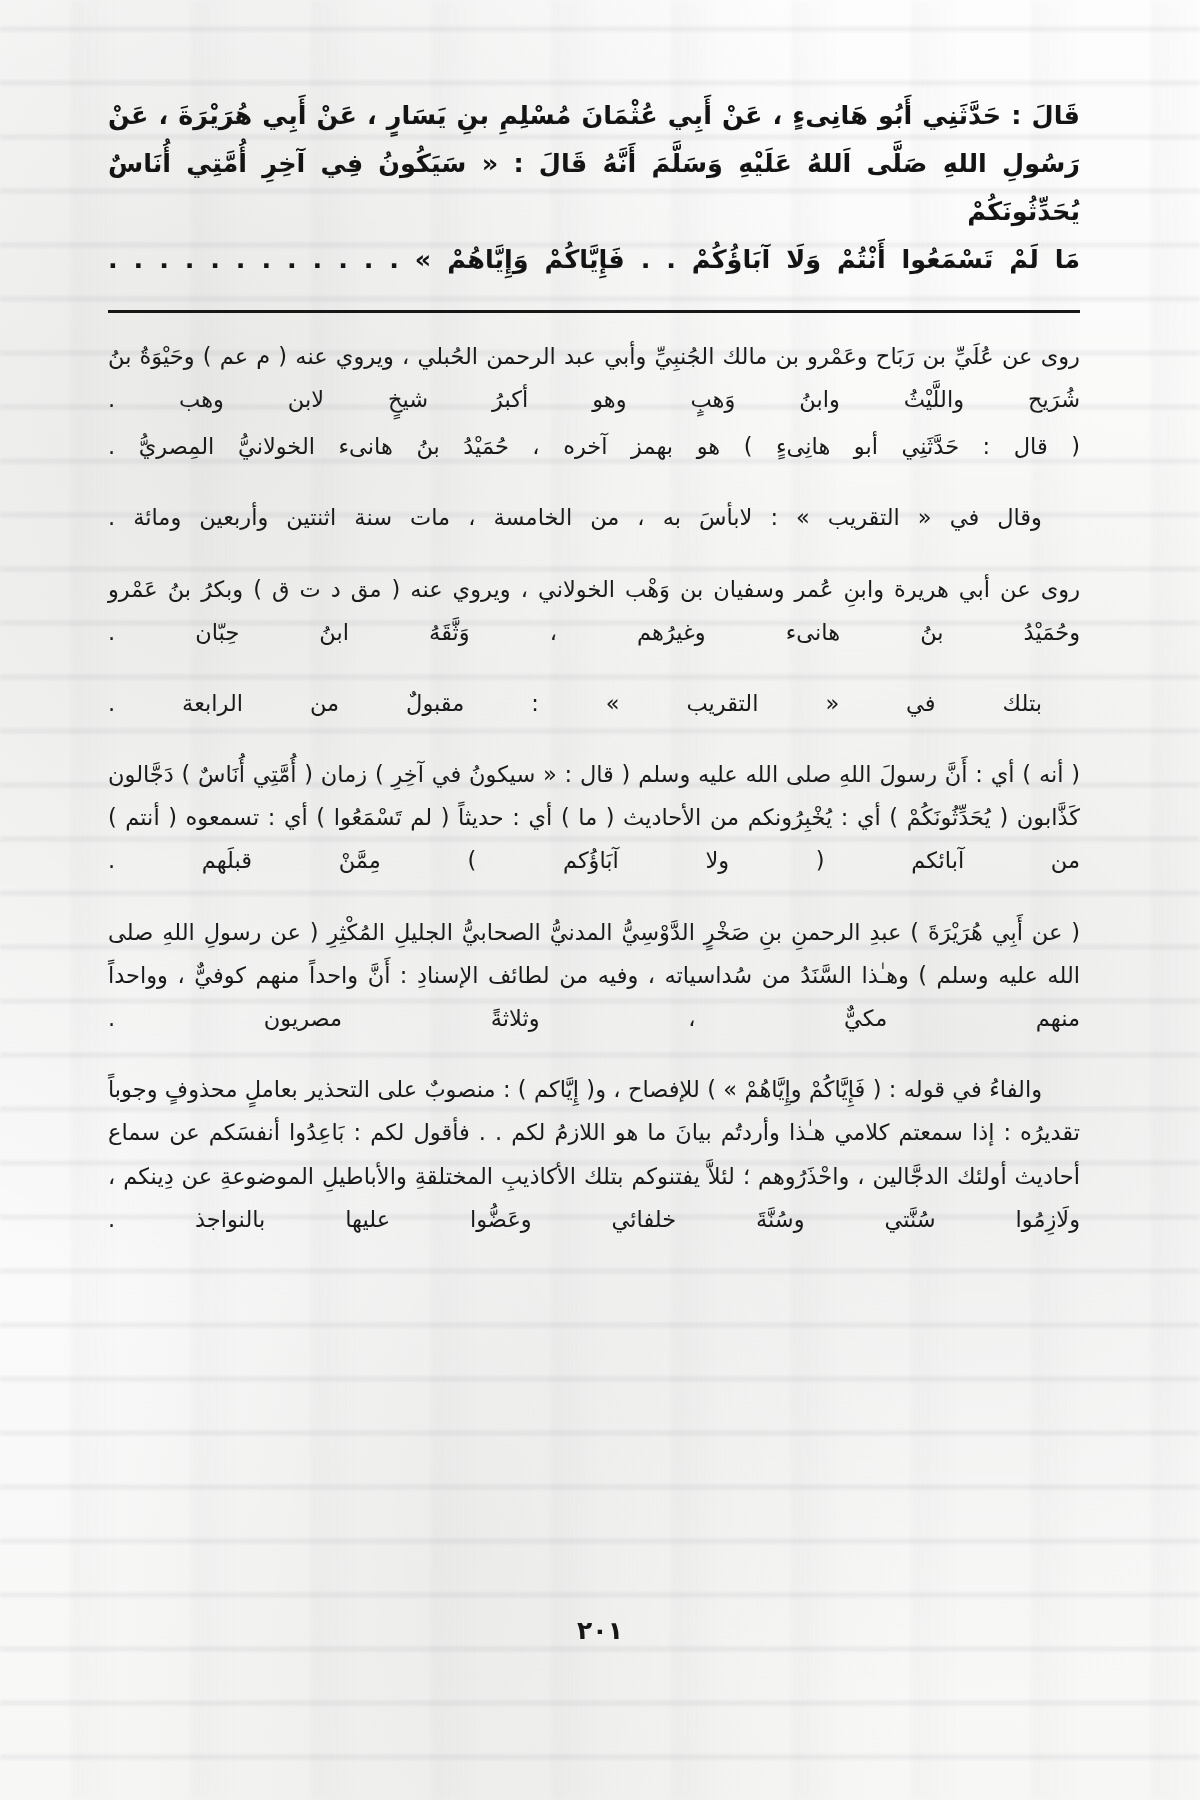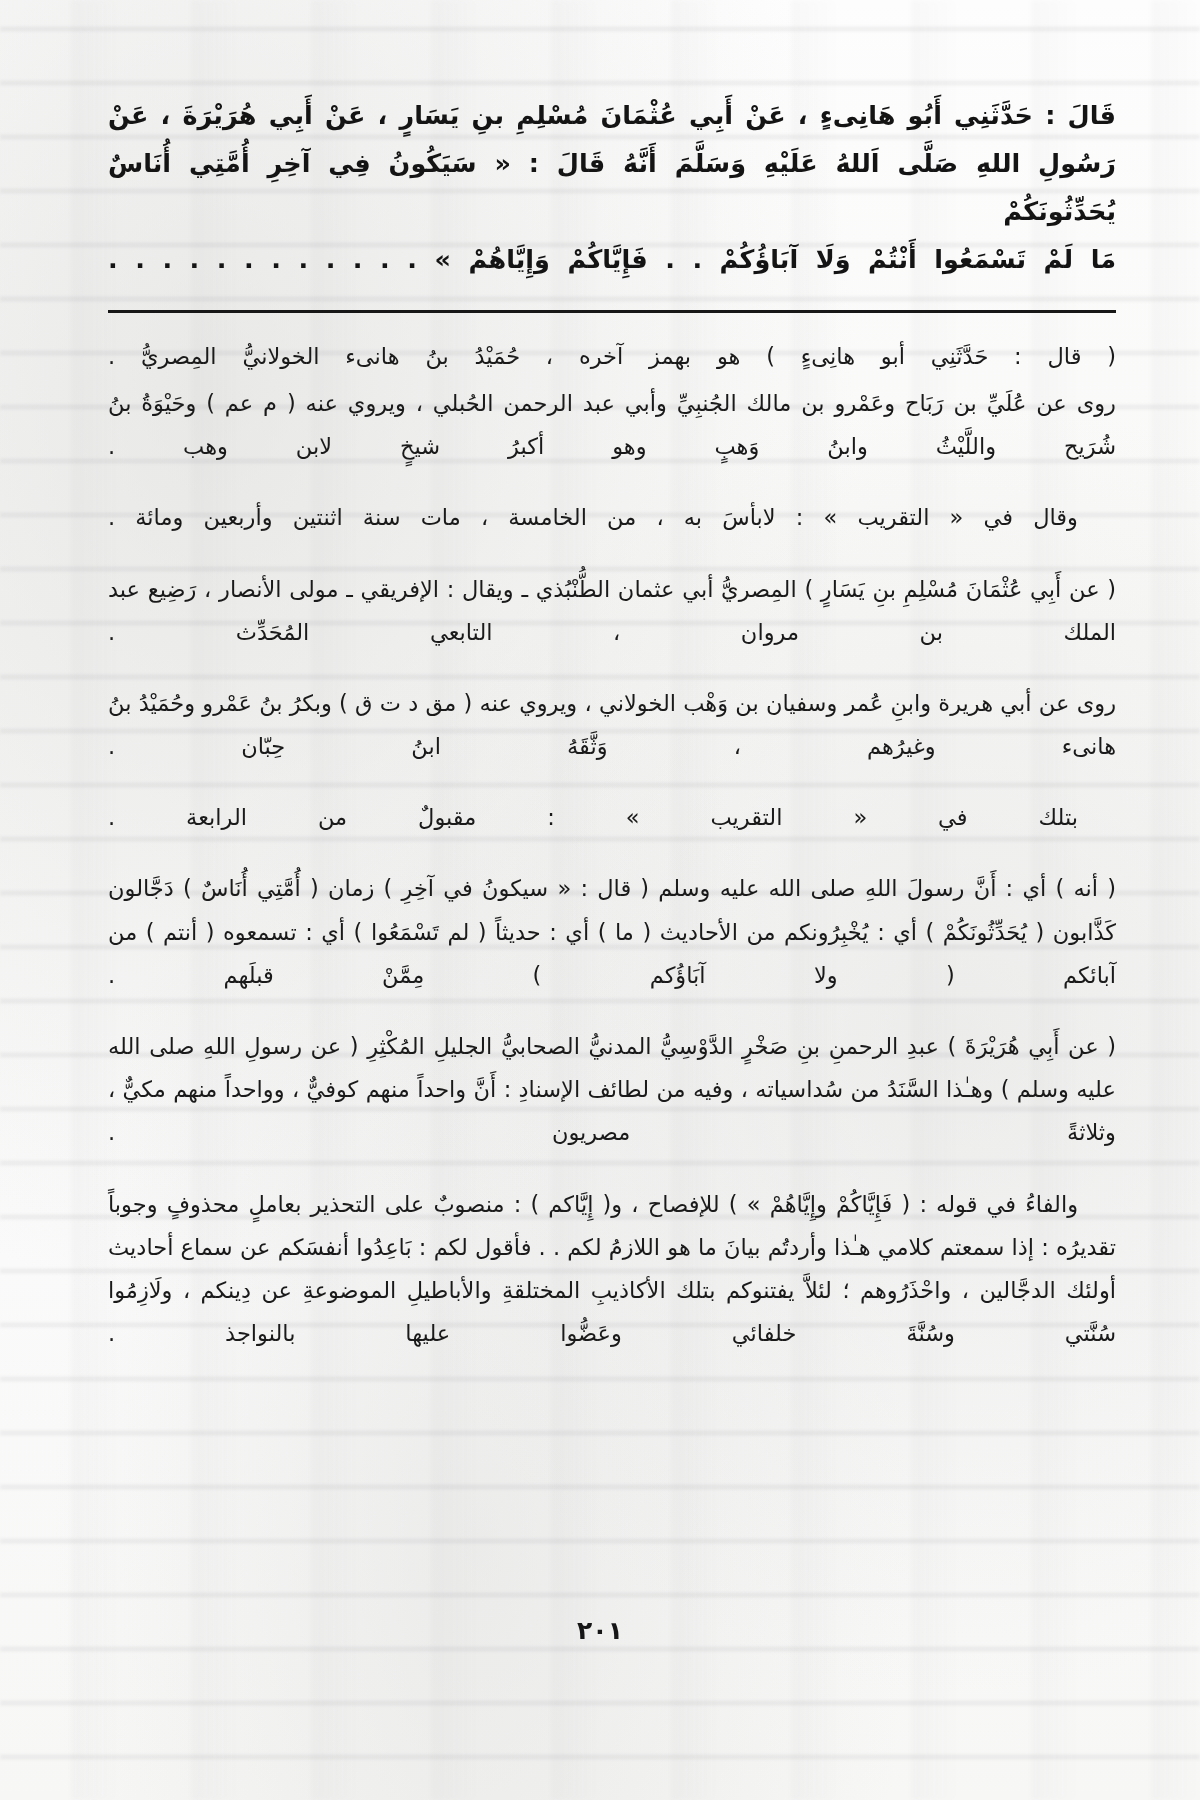--- a/index.html
+++ b/index.html
@@ -56,21 +56,21 @@
         rgba(130,130,135,0.00) 70px,
         rgba(125,125,132,0.40) 72px,
         rgba(130,130,135,0.00) 120px
       );
     filter: blur(2px);
   }
 
   .content {
     position: relative;
     z-index: 3;
-    padding: 92px 84px 0 108px;
+    padding: 92px 120px 0 108px;
     box-sizing: border-box;
   }
 
   
   .matn {
     font-size: 25.5px;
     line-height: 1.88;
     color: #141414;
     text-align: justify;
     text-align-last: justify;
@@ -141,24 +141,23 @@
       <div>رَسُولِ اللهِ صَلَّى اَللهُ عَلَيْهِ وَسَلَّمَ أَنَّهُ قَالَ : « سَيَكُونُ فِي آخِرِ أُمَّتِي أُنَاسٌ يُحَدِّثُونَكُمْ</div>
       <div class="lastline">
         <span>مَا لَمْ تَسْمَعُوا أَنْتُمْ وَلَا آبَاؤُكُمْ . . فَإِيَّاكُمْ وَإِيَّاهُمْ »</span>
         <span>. . . . . . . . . . . .</span>
       </div>
     </div>
 
     <div class="rule"></div>
 
     <div class="sharh">
+      <p class="para">روى عن عُلَيِّ بن رَبَاح وعَمْرو بن مالك الجُنبِيِّ وأبي عبد الرحمن الحُبلي ، ويروي عنه ( م عم ) وحَيْوَةُ بنُ شُرَيح واللَّيْثُ وابنُ وَهبٍ وهو أكبرُ شيخٍ لابن وهب .</p>
       <p class="para">( قال : حَدَّثَنِي أبو هانِىءٍ ) هو بهمز آخره ، حُمَيْدُ بنُ هانىء الخولانيُّ المِصريُّ .</p>
-      <p class="para">روى عن عُلَيِّ بن رَبَاح وعَمْرو بن مالك الجُنبِيِّ وأبي عبد الرحمن الحُبلي ، ويروي عنه ( م عم ) وحَيْوَةُ بنُ شُرَيح واللَّيْثُ وابنُ وَهبٍ وهو أكبرُ شيخٍ لابن وهب .</p>
       <p class="para indent gap">وقال في « التقريب » : لابأسَ به ، من الخامسة ، مات سنة اثنتين وأربعين ومائة .</p>
-      <p class="para gap">( عن أَبِي عُثْمَانَ مُسْلِمِ بنِ يَسَارٍ ) المِصريُّ أبي عثمان الطُّنْبُذي ـ ويقال : الإفريقي ـ مولى الأنصار ، رَضِيع عبد الملك بن مروان ، التابعي المُحَدِّث .</p>
       <p class="para gap">روى عن أبي هريرة وابنِ عُمر وسفيان بن وَهْب الخولاني ، ويروي عنه ( مق د ت ق ) وبكرُ بنُ عَمْرو وحُمَيْدُ بنُ هانىء وغيرُهم ، وَثَّقَهُ ابنُ حِبّان .</p>
       <p class="para indent gap">بتلك في « التقريب » : مقبولٌ من الرابعة .</p>
       <p class="para gap">( أنه ) أي : أَنَّ رسولَ اللهِ صلى الله عليه وسلم ( قال : « سيكونُ في آخِرِ ) زمان ( أُمَّتِي أُنَاسٌ ) دَجَّالون كَذَّابون ( يُحَدِّثُونَكُمْ ) أي : يُخْبِرُونكم من الأحاديث ( ما ) أي : حديثاً ( لم تَسْمَعُوا ) أي : تسمعوه ( أنتم ) من آبائكم ( ولا آبَاؤُكم ) مِمَّنْ قبلَهم .</p>
       <p class="para gap">( عن أَبِي هُرَيْرَةَ ) عبدِ الرحمنِ بنِ صَخْرٍ الدَّوْسِيُّ المدنيُّ الصحابيُّ الجليلِ المُكْثِرِ ( عن رسولِ اللهِ صلى الله عليه وسلم ) وهـٰذا السَّنَدُ من سُداسياته ، وفيه من لطائف الإسنادِ : أَنَّ واحداً منهم كوفيٌّ ، وواحداً منهم مكيٌّ ، وثلاثةً مصريون .</p>
       <p class="para indent gap">والفاءُ في قوله : ( فَإِيَّاكُمْ وإِيَّاهُمْ » ) للإفصاح ، و( إِيَّاكم ) : منصوبٌ على التحذير بعاملٍ محذوفٍ وجوباً تقديرُه : إذا سمعتم كلامي هـٰذا وأردتُم بيانَ ما هو اللازمُ لكم . . فأقول لكم : بَاعِدُوا أنفسَكم عن سماع أحاديث أولئك الدجَّالين ، واحْذَرُوهم ؛ لئلاَّ يفتنوكم بتلك الأكاذيبِ المختلقةِ والأباطيلِ الموضوعةِ عن دِينكم ، ولَازِمُوا سُنَّتي وسُنَّةَ خلفائي وعَضُّوا عليها بالنواجذ .</p>
     </div>
 
   </div>
 
   <div class="pagenum">٢٠١</div>

